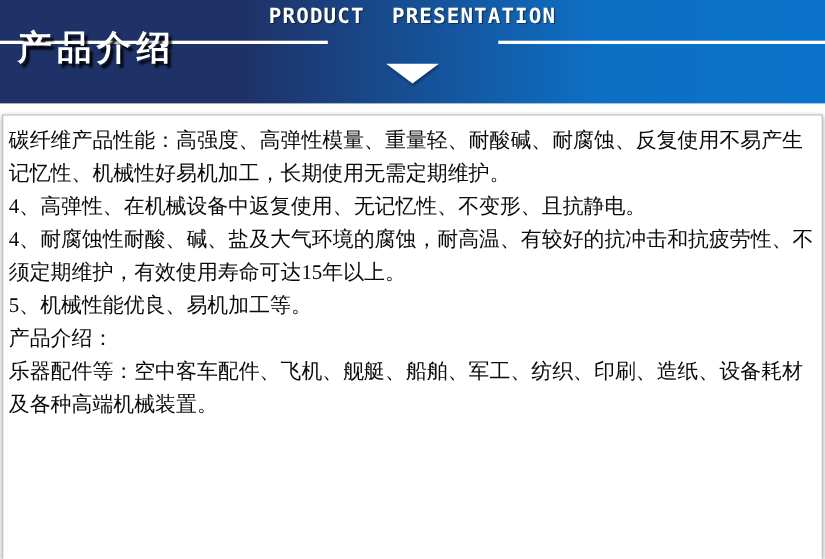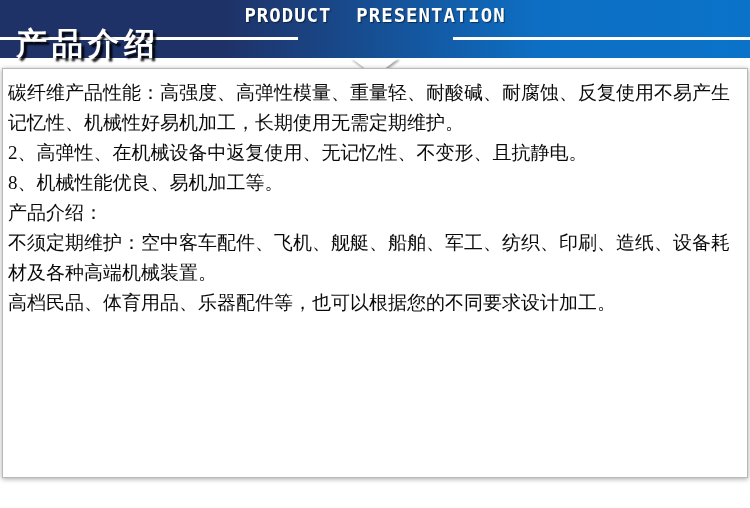--- a/index.html
+++ b/index.html
@@ -10,21 +10,21 @@
     background: #ffffff;
     font-family: "Liberation Serif", "DejaVu Serif", serif;
     overflow: hidden;
   }
   .page { position: relative; width: 750px; height: 508px; background: #ffffff; }
 
   
   .banner {
     position: relative;
     width: 750px;
-    height: 58px;
+    height: 94px;
     background: linear-gradient(90deg, #1F3268 0%, #1F3268 30%, #0D6FC4 72%, #0A73C9 100%);
   }
   .banner-line {
     position: absolute;
     top: 37px;
     height: 3px;
     background: #ffffff;
   }
   .banner-line.left  { left: 0;     width: 298px; }
   .banner-line.right { left: 453px; width: 297px; }
@@ -98,20 +98,20 @@
   <header class="banner">
     <div class="banner-line left"></div>
     <div class="banner-line right"></div>
     <div class="en-title">PRODUCT  PRESENTATION</div>
     <div class="cn-title">产品介绍</div>
     <div class="triangle"></div>
   </header>
 
   <main class="content-box">
     <p>碳纤维产品性能：高强度、高弹性模量、重量轻、耐酸碱、耐腐蚀、反复使用不易产生记忆性、机械性好易机加工，长期使用无需定期维护。</p>
-    <p>2、高弹性、在机械设备中返复使用、无记忆性、不变形、且抗静电。</p>
-    <p>8、机械性能优良、易机加工等。</p>
+    <p>4、高弹性、在机械设备中返复使用、无记忆性、不变形、且抗静电。</p>
+    <p>4、耐腐蚀性耐酸、碱、盐及大气环境的腐蚀，耐高温、有较好的抗冲击和抗疲劳性、不须定期维护，有效使用寿命可达15年以上。</p>
+    <p>5、机械性能优良、易机加工等。</p>
     <p>产品介绍：</p>
-    <p>不须定期维护：空中客车配件、飞机、舰艇、船舶、军工、纺织、印刷、造纸、设备耗材及各种高端机械装置。</p>
-    <p>高档民品、体育用品、乐器配件等，也可以根据您的不同要求设计加工。</p>
+    <p>乐器配件等：空中客车配件、飞机、舰艇、船舶、军工、纺织、印刷、造纸、设备耗材及各种高端机械装置。</p>
   </main>
 
 </div>
 
 </body></html>

